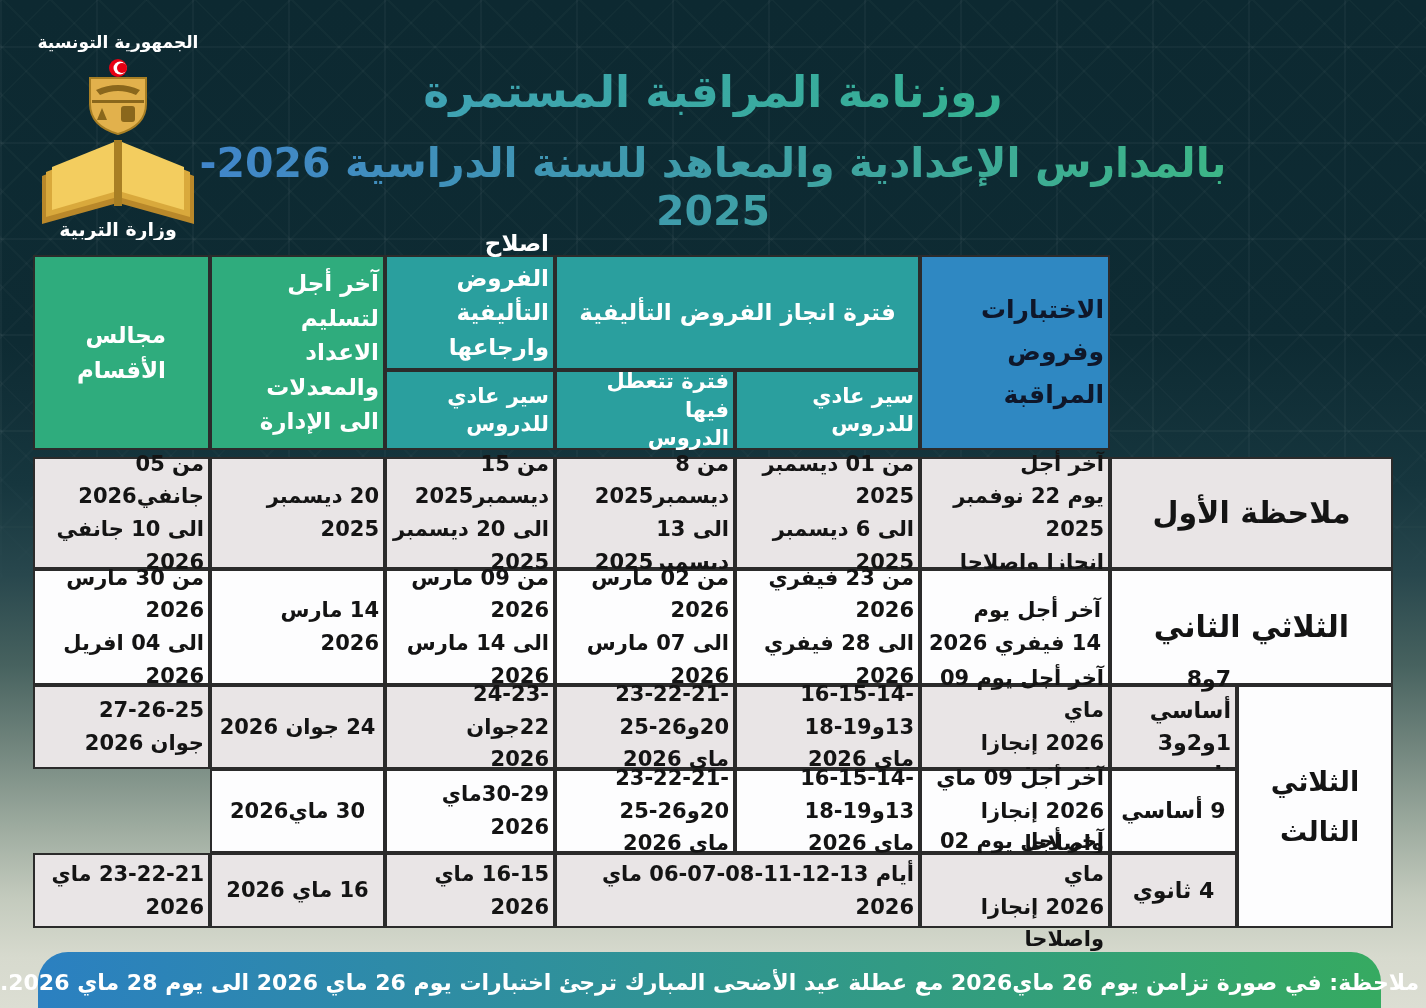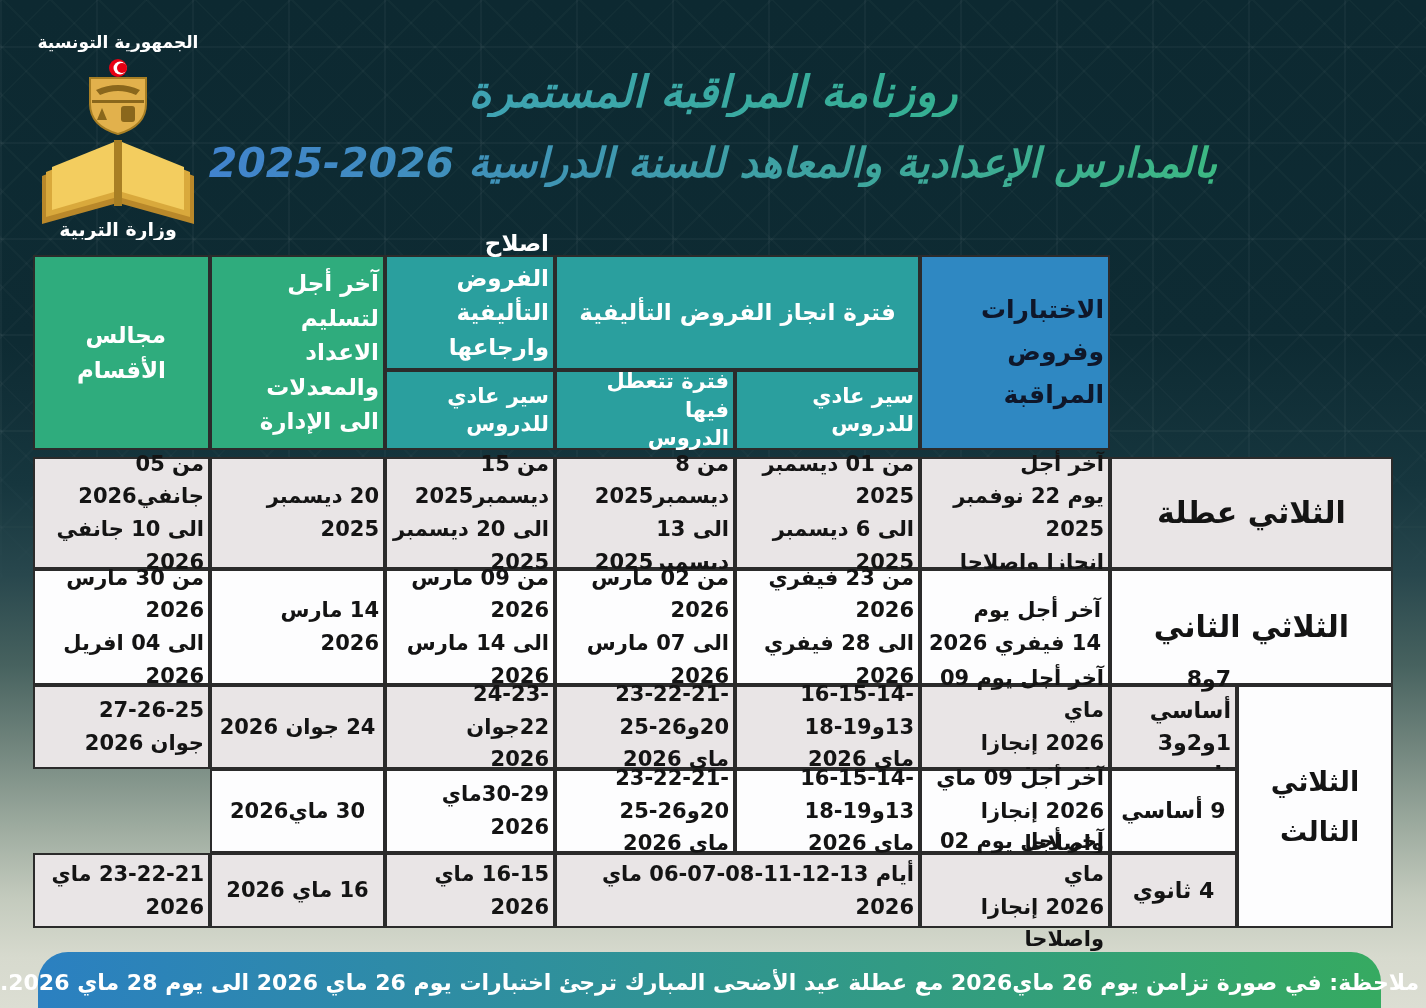--- a/index.html
+++ b/index.html
@@ -11,21 +11,21 @@
   .pattern{
     position:absolute; inset:0; pointer-events:none;
     background-image:
       repeating-linear-gradient(0deg, rgba(255,255,255,0.035) 0 2px, transparent 2px 96px),
       repeating-linear-gradient(90deg, rgba(255,255,255,0.035) 0 2px, transparent 2px 96px),
       repeating-linear-gradient(45deg, rgba(255,255,255,0.022) 0 2px, transparent 2px 34px),
       repeating-linear-gradient(135deg, rgba(255,255,255,0.022) 0 2px, transparent 2px 34px);
     -webkit-mask-image:linear-gradient(180deg,#000 0%,#000 42%,transparent 60%);
             mask-image:linear-gradient(180deg,#000 0%,#000 42%,transparent 60%);
   }
-  .titles{position:absolute; right:150px; left:150px; top:66px; text-align:center;font-style:italic;}
+  .titles{position:absolute; right:150px; left:150px; top:66px; text-align:center;}
   .title1{
     display:inline-block; font-size:44px; font-weight:700; white-space:pre-line;
     background:linear-gradient(to left,#35b191,#3fa2b4);
     -webkit-background-clip:text; background-clip:text; color:transparent;
   }
   .title2{
     display:inline-block; margin-top:22px; font-size:41px; font-weight:700; white-space:pre-line;
     background:linear-gradient(to left,#3cb883,#4183cd);
     -webkit-background-clip:text; background-clip:text; color:transparent;
   }
@@ -109,21 +109,21 @@
     <div class="cell hg" style="grid-area:1/7/3/8">آخر أجل لتسليم
 الاعداد والمعدلات
 الى الإدارة</div>
     <div class="cell hg" style="grid-area:1/8/3/9">مجالس
 الأقسام</div>
     <div class="cell hts" style="grid-area:2/4/3/5">سير عادي للدروس</div>
     <div class="cell hts" style="grid-area:2/5/3/6">فترة تتعطل فيها
 الدروس</div>
     <div class="cell hts" style="grid-area:2/6/3/7">سير عادي للدروس</div>
 
-    <div class="cell rg lbl" style="grid-area:4/1/5/3">الثلاثي عطلة</div>
+    <div class="cell rg lbl" style="grid-area:4/1/5/3">ملاحظة الأول</div>
     <div class="cell rg" style="grid-area:4/3/5/4">آخر أجل
 يوم 22 نوفمبر 2025
 إنجازا واصلاحا</div>
     <div class="cell rg" style="grid-area:4/4/5/5">من 01 ديسمبر 2025
 الى 6 ديسمبر 2025</div>
     <div class="cell rg" style="grid-area:4/5/5/6">من 8 ديسمبر2025
 الى 13 ديسمبر2025</div>
     <div class="cell rg" style="grid-area:4/6/5/7">من 15 ديسمبر2025
 الى 20 ديسمبر 2025</div>
     <div class="cell rg" style="grid-area:4/7/5/8">20 ديسمبر 2025</div>

